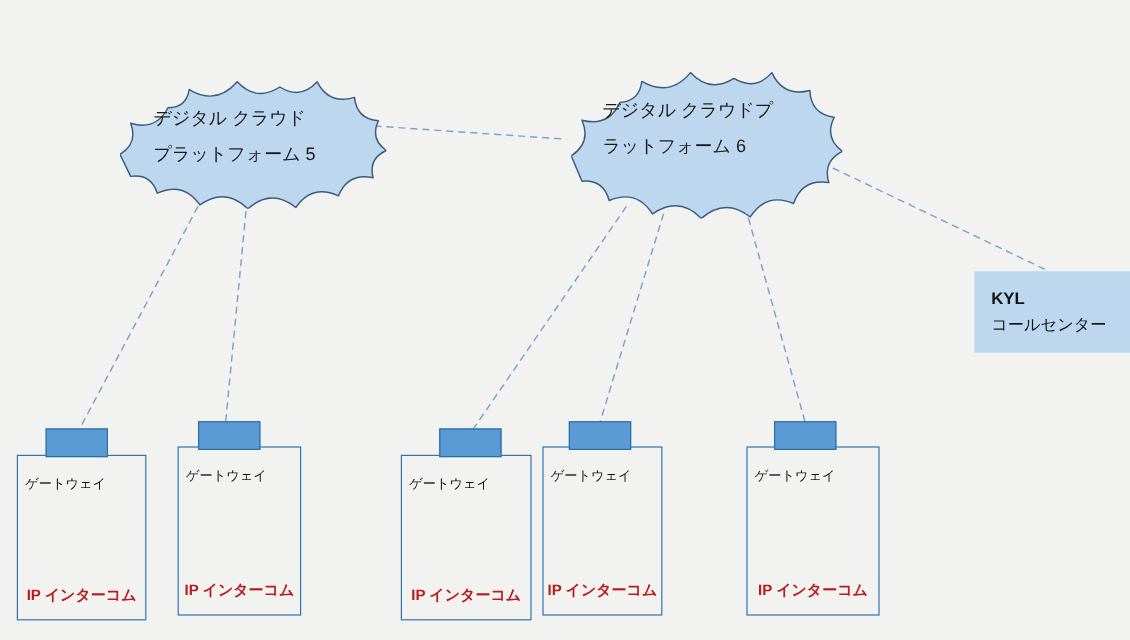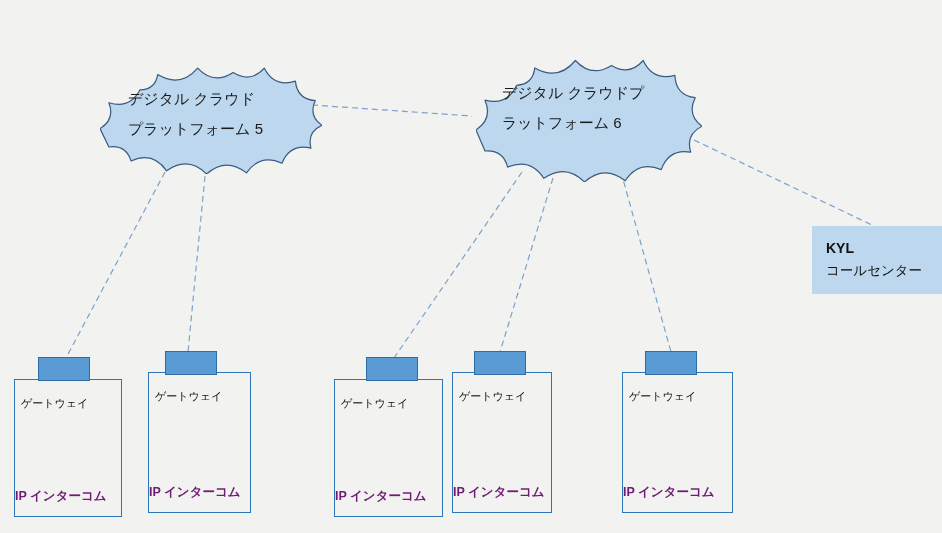--- a/index.html
+++ b/index.html
@@ -63,23 +63,24 @@
     top: 16px;
     font-size: 11px;
     color: #111;
     white-space: nowrap;
   }
   .gw-sub {
     position: absolute;
     left: 0;
     right: 0;
     bottom: 11px;
+    text-align: center;
     font-size: 12.5px;
     font-weight: bold;
-    color: #701a75;
+    color: #b91c1c;
     white-space: nowrap;
   }
   .call-center {
     position: absolute;
     background: #bdd7ee;
     box-sizing: border-box;
     z-index: 4;
     padding: 12px 0 0 14px;
   }
   .cc-title {

